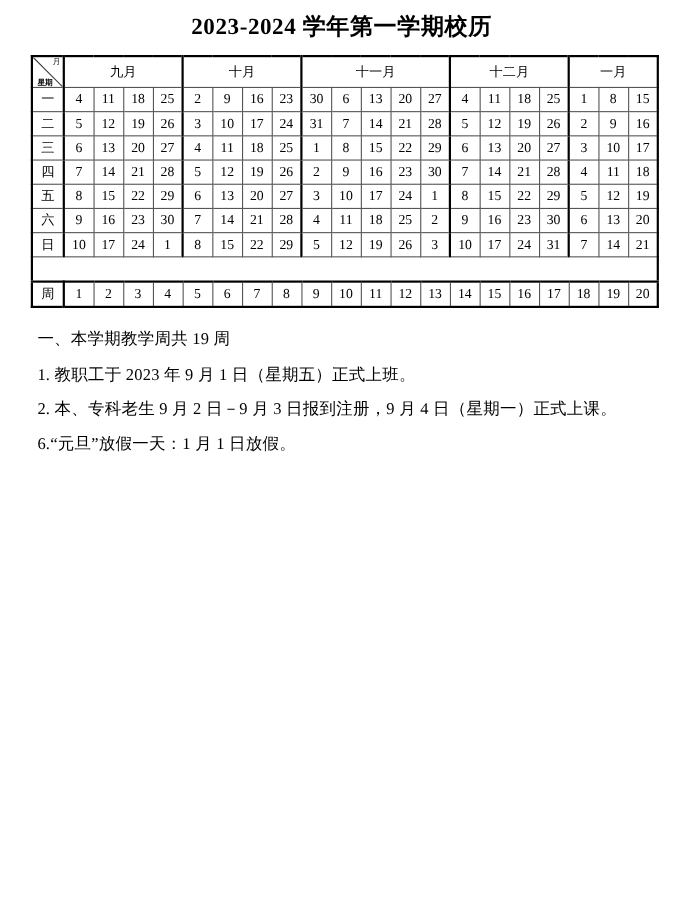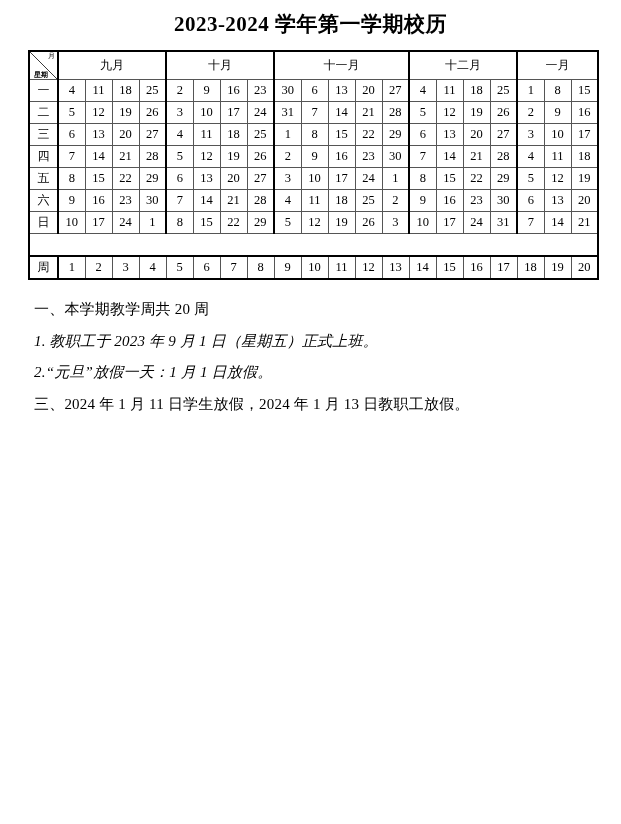--- a/index.html
+++ b/index.html
@@ -127,21 +127,20 @@
     font-family: "Liberation Serif", "DejaVu Serif", serif;
     font-size: 15px;
     line-height: 31.5px;
     margin: 0;
     text-align: justify;
     letter-spacing: 0.2px;
   }
   .para.hang {
     padding-left: 20px;
     text-indent: -20px;
-    font-style: italic;
   }
   .para.sec {
     padding-left: 0;
     text-indent: 0;
   }
 </style>
 </head>
 <body>
 
 <div class="page">
@@ -375,19 +374,19 @@
             <td class="num rowsep-top">17</td>
             <td class="num rowsep-top">18</td>
             <td class="num rowsep-top">19</td>
             <td class="num rowsep-top">20</td>
           </tr>
         </tbody>
     </table>
   </div>
 
   <div class="body-text">
-    <p class="para sec">一、本学期教学周共 20 周</p>
+    <p class="para sec">一、本学期教学周共 19 周</p>
     <p class="para hang">1. 教职工于 2023 年 9 月 1 日（星期五）正式上班。</p>
-    <p class="para hang">2.“元旦”放假一天：1 月 1 日放假。</p>
-    <p class="para sec">三、2024 年 1 月 11 日学生放假，2024 年 1 月 13 日教职工放假。</p>
+    <p class="para hang">2. 本、专科老生 9 月 2 日－9 月 3 日报到注册，9 月 4 日（星期一）正式上课。</p>
+    <p class="para hang">6.“元旦”放假一天：1 月 1 日放假。</p>
   </div>
 
 </div>
 
 </body></html>

